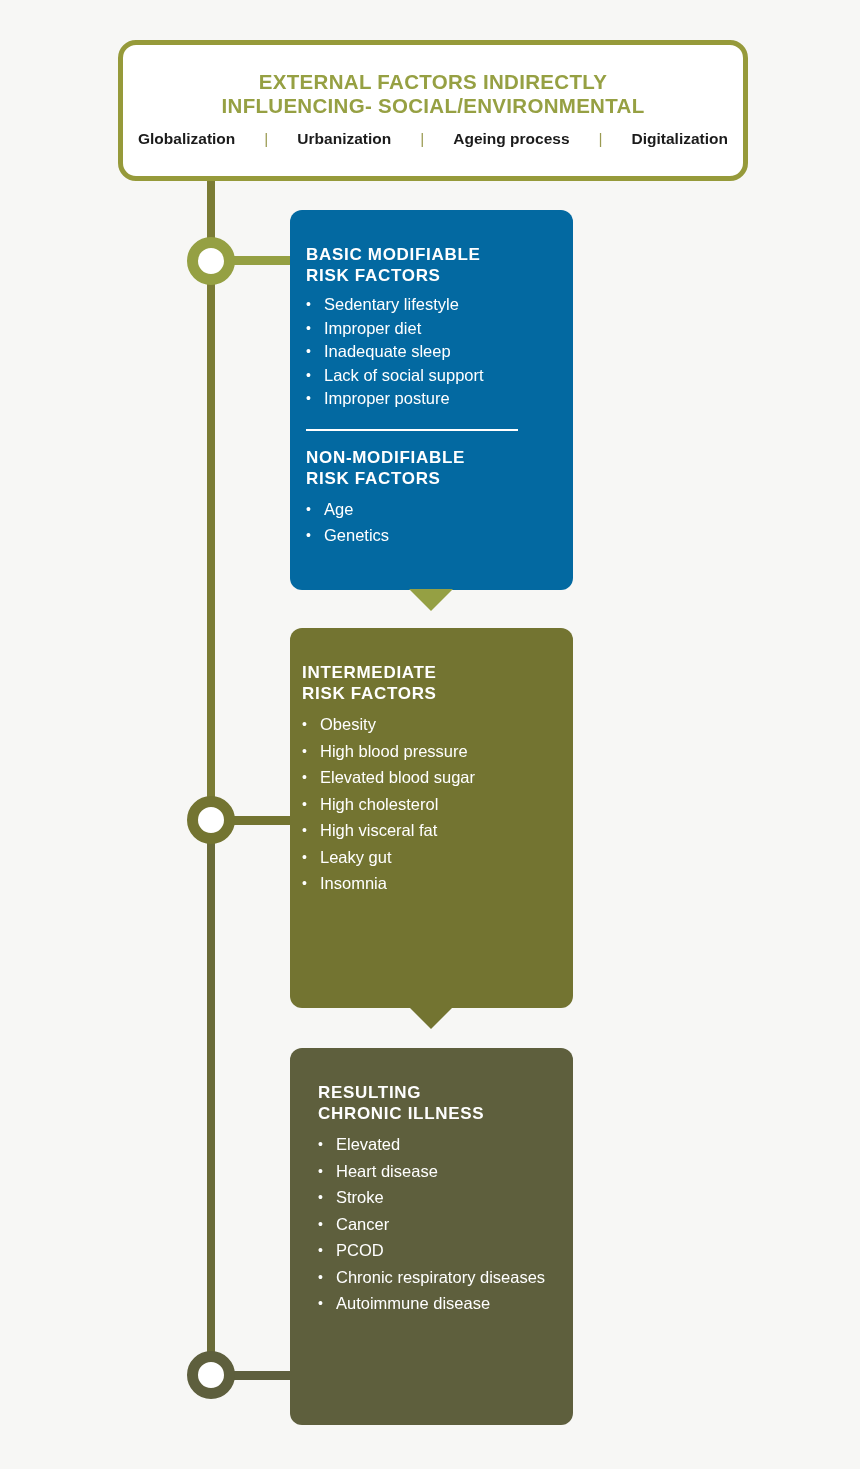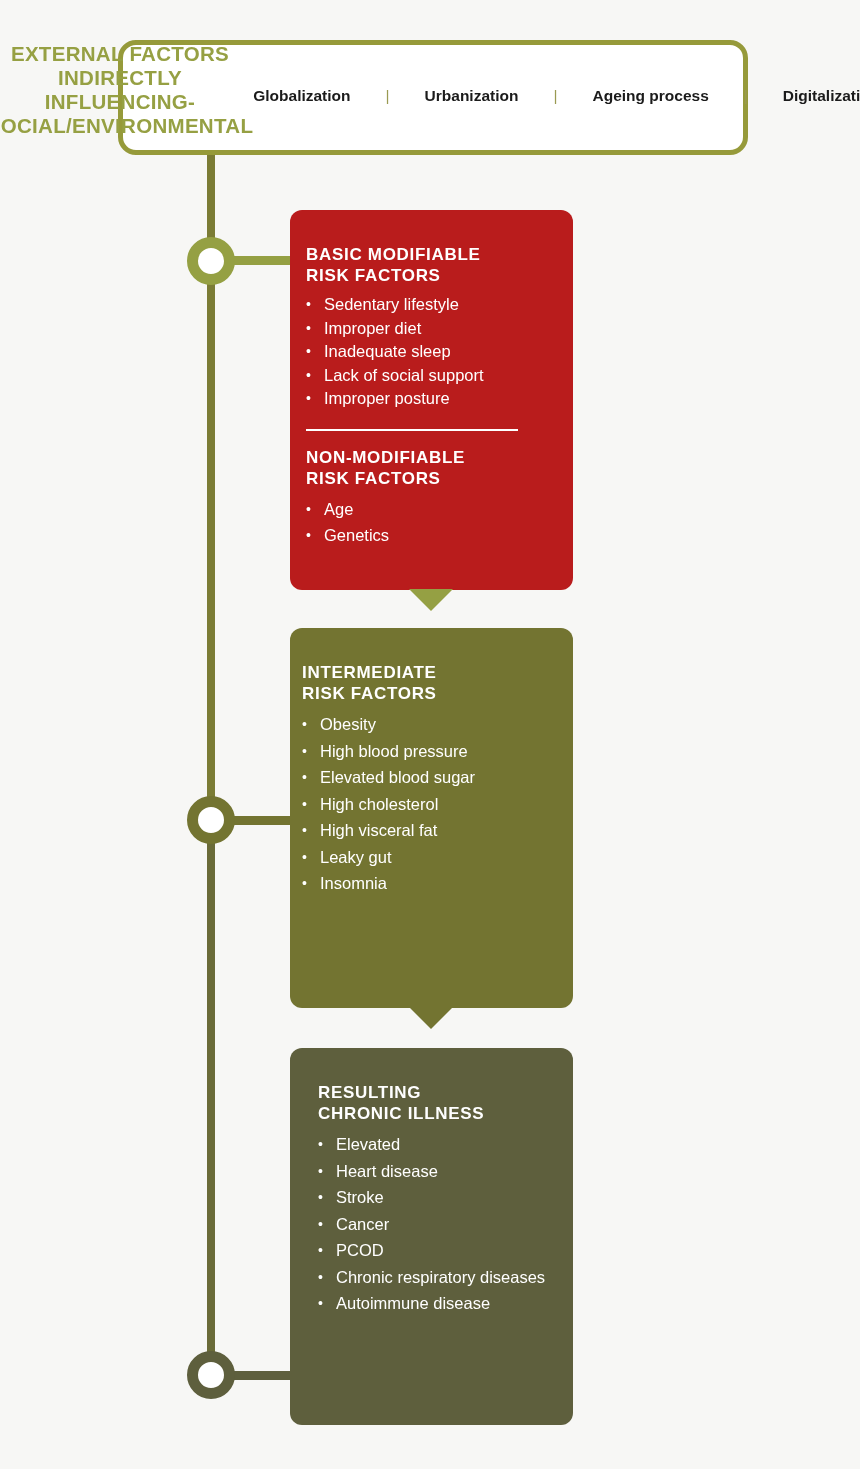--- a/index.html
+++ b/index.html
@@ -51,45 +51,45 @@
   .node-1 { left: 187px; top: 237px;  border: 11px solid #95a043; }
   .node-2 { left: 187px; top: 796px;  border: 11px solid #737431; }
   .node-3 { left: 187px; top: 1351px; border: 11px solid #5e5f3d; }
 
   
   .header-card {
     position: absolute;
     left: 118px;
     top: 40px;
     width: 630px;
-    height: 115px;
+    height: 141px;
     box-sizing: border-box;
     border: 5px solid #969a3a;
     border-radius: 18px;
     background: #ffffff;
     display: flex;
-    flex-direction: row;
+    flex-direction: column;
     align-items: center;
     justify-content: center;
     padding: 6px 31px 10px;
   }
   .header-title {
     color: #96a043;
     font-weight: bold;
     font-size: 20.5px;
     line-height: 24px;
     letter-spacing: 0.3px;
     text-align: center;
     margin: 0 0 12px 0;
   }
   .header-tags {
     display: flex;
     align-items: center;
     justify-content: center;
-    gap: 18px;
+    gap: 12px;
     font-size: 15.5px;
     font-weight: bold;
     color: #1b1b1b;
     white-space: nowrap;
   }
   .header-tags .tag { padding: 0 0px; }
   .header-tags .sep {
     color: #9a9a52;
     font-weight: normal;
     padding: 0 17px;
@@ -98,21 +98,21 @@
   
   .stage {
     position: absolute;
     left: 290px;
     width: 283px;
     box-sizing: border-box;
     border-radius: 12px;
     color: #ffffff;
     padding: 34px 26px 26px 38px;
   }
-  .stage.s1 { top: 210px;  height: 380px; background: #b91c1c; padding-left: 16px; }
+  .stage.s1 { top: 210px;  height: 380px; background: #0369a1; padding-left: 16px; }
   .stage.s2 { top: 628px;  height: 380px; background: #737431; padding-left: 12px; }
   .stage.s3 { top: 1048px; height: 377px; background: #5e5f3d; padding-left: 28px; }
 
   
   .notch {
     position: absolute;
     left: 0;
     width: 0;
     height: 0;
     border-left: 22px solid transparent;

